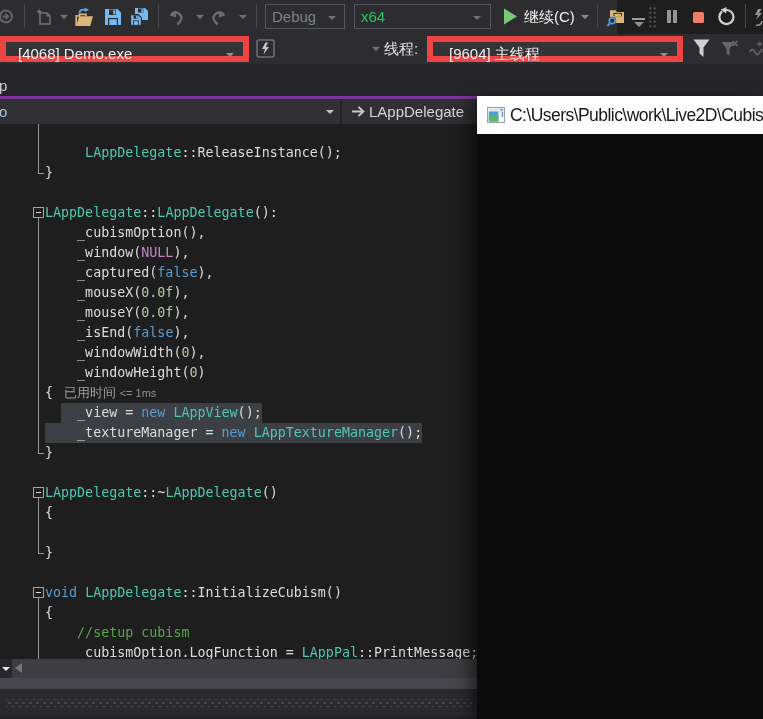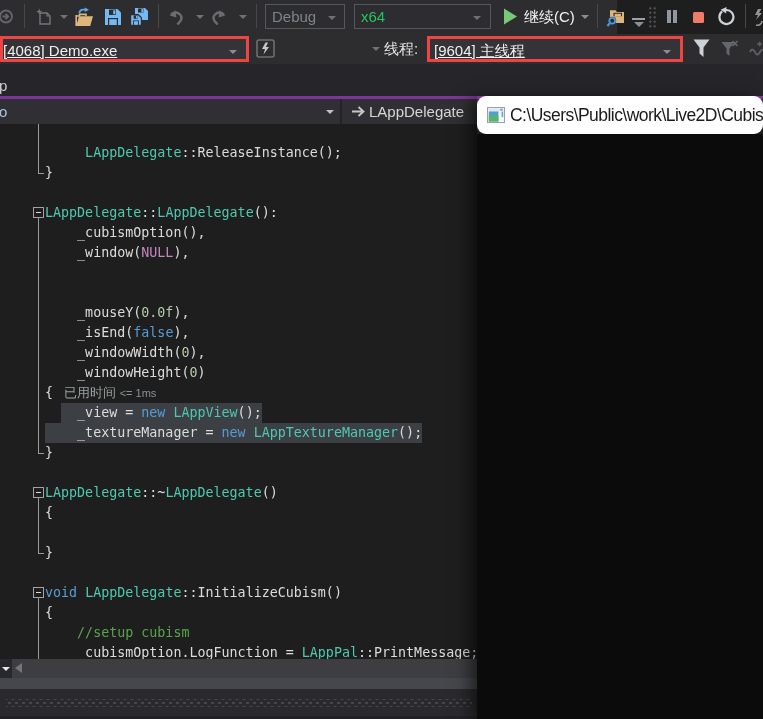--- a/index.html
+++ b/index.html
@@ -6,22 +6,22 @@
   #stage{position:relative;width:763px;height:719px;overflow:hidden;
          font-family:"Liberation Sans",sans-serif;background:#1e1e1e;
          -webkit-font-smoothing:antialiased;}
   .abs{position:absolute;}
   
   #toolbar1{left:0;top:0;width:617px;height:34px;background:#2d2d30;}
   #toolbar2{left:0;top:34px;width:763px;height:30px;background:#2d2d30;}
   .tsep{width:1px;background:#48484c;top:4px;height:24px;}
   .combo{box-sizing:border-box;border:1px solid #54575d;color:#7d838c;
          font-size:15px;line-height:23px;padding-left:6px;background:#2d2d30;}
-  .combo2{box-sizing:border-box;border:3px solid #ef4444;background:#333338;
-          color:#f0f0f0;font-size:15px;line-height:24px;padding-left:0;text-decoration:underline;}
+  .combo2{box-sizing:border-box;border:6px solid #ef4444;background:#333338;
+          color:#f0f0f0;font-size:15px;line-height:24px;padding-left:12px;}
   .darr{width:0;height:0;border-left:4px solid transparent;border-right:4px solid transparent;
         border-top:4px solid #8b8b90;}
   .darr.dim{border-top-color:#6f6f74;}
   .toollabel{font-size:15px;color:#f1f1f1;line-height:34px;}
   .dim-label{color:#8a8a8a;margin-top:28px;}
   
   #tabstrip{left:0;top:64px;width:763px;height:32px;background:#26262a;}
   #purple-line{left:0;top:96px;width:763px;height:3px;background:#7c3699;}
   #navbar{left:0;top:99px;width:763px;height:25px;background:#303034;}
   .navtext{font-size:15px;color:#cfcfcf;}
@@ -52,21 +52,21 @@
   #hscroll-strip2{left:0;top:678px;width:478px;height:11px;background:#45474c;}
   #bottom-panel{left:0;top:689px;width:478px;height:30px;background:#2a2a2e;}
   #grip-dots{left:6px;top:10px;width:466px;height:8px;
      background-image:radial-gradient(circle,#47484d 1.1px,transparent 1.4px),
                       radial-gradient(circle,#47484d 1.1px,transparent 1.4px);
      background-size:7px 8px,7px 8px;background-position:0 0,3.5px 4px;background-repeat:repeat;}
   #bottom-edge{left:0;top:716px;width:478px;height:3px;background:#232327;}
   
   #console-window{left:477px;top:96px;width:286px;height:623px;
                   box-shadow:-7px 3px 16px rgba(0,0,0,0.55);}
-  #console-titlebar{position:absolute;left:0;top:0;width:100%;height:38px;background:#ffffff;overflow:hidden;border-radius:9px;}
+  #console-titlebar{position:absolute;left:0;top:0;width:100%;height:38px;background:#ffffff;overflow:hidden;}
   #console-title{position:absolute;left:33px;top:0;line-height:38px;font-size:17.5px;letter-spacing:-0.55px;color:#1a1a1a;white-space:pre;}
   #console-body{position:absolute;left:0;top:38px;width:100%;height:585px;background:#0b0b0b;}
   
   .icon{position:absolute;}
 </style>
 </head>
 <body>
 
 <div id="stage">
 
@@ -231,20 +231,22 @@
     <span class="navtext abs" style="left:369px;top:4px;color:#d6d6d6">LAppDelegate</span>
   </div>
 
   <div id="editor" class="abs">
       <div class="code-line" style="top: 19px; margin-left: 8px;"><span class="codetext"><span class="tok-d">    </span><span class="tok-t">LAppDelegate</span><span class="tok-d">::ReleaseInstance();</span></span></div>
       <div class="code-line" style="top: 39px;"><span class="codetext"><span class="tok-d">}</span></span></div>
       <div class="code-line" style="top: 59px;"><span class="codetext"></span></div>
       <div class="code-line" style="top: 99px;"><span class="codetext"><span class="tok-d">    _cubismOption(),</span></span></div>
       <div class="code-line" style="top: 79px;"><span class="codetext"><span class="tok-t">LAppDelegate</span><span class="tok-d">::</span><span class="tok-t">LAppDelegate</span><span class="tok-d">():</span></span></div>
       <div class="code-line" style="top: 119px; text-decoration: underline;"><span class="codetext"><span class="tok-d">    _window(</span><span class="tok-m">NULL</span><span class="tok-d">),</span></span></div>
+      <div class="code-line" style="top: 139px;"><span class="codetext"><span class="tok-d">    _captured(</span><span class="tok-k">false</span><span class="tok-d">),</span></span></div>
+      <div class="code-line" style="top: 159px;"><span class="codetext"><span class="tok-d">    _mouseX(</span><span class="tok-n">0.0f</span><span class="tok-d">),</span></span></div>
       <div class="code-line" style="top: 179px;"><span class="codetext"><span class="tok-d">    _mouseY(</span><span class="tok-n">0.0f</span><span class="tok-d">),</span></span></div>
       <div class="code-line" style="top: 199px;"><span class="codetext"><span class="tok-d">    _isEnd(</span><span class="tok-k">false</span><span class="tok-d">),</span></span></div>
       <div class="code-line" style="top: 219px;"><span class="codetext"><span class="tok-d">    _windowWidth(</span><span class="tok-n">0</span><span class="tok-d">),</span></span></div>
       <div class="code-line" style="top: 239px;"><span class="codetext"><span class="tok-d">    _windowHeight(</span><span class="tok-n">0</span><span class="tok-d">)</span></span></div>
       <div class="code-line" style="top: 259px;"><span class="codetext"><span class="tok-d">{</span></span><span class="perftip"><span>已用时间 </span><span class="val">&lt;= 1ms</span></span></div>
       <div class="code-line" style="top: 279px;"><div class="hl" style="left: 61px; width: 201px;"></div><span class="codetext"><span class="tok-d">    _view = </span><span class="tok-k">new</span><span class="tok-d"> </span><span class="tok-t">LAppView</span><span class="tok-d">();</span></span></div>
       <div class="code-line" style="top: 299px;"><div class="hl" style="left: 45px; width: 377px;"></div><span class="codetext"><span class="tok-d">    _textureManager = </span><span class="tok-k">new</span><span class="tok-d"> </span><span class="tok-t">LAppTextureManager</span><span class="tok-d">();</span></span></div>
       <div class="code-line" style="top: 319px;"><span class="codetext"><span class="tok-d">}</span></span></div>
       <div class="code-line" style="top: 339px;"><span class="codetext"></span></div>
       <div class="code-line" style="top: 359px;"><span class="codetext"><span class="tok-t">LAppDelegate</span><span class="tok-d">::~</span><span class="tok-t">LAppDelegate</span><span class="tok-d">()</span></span></div>

